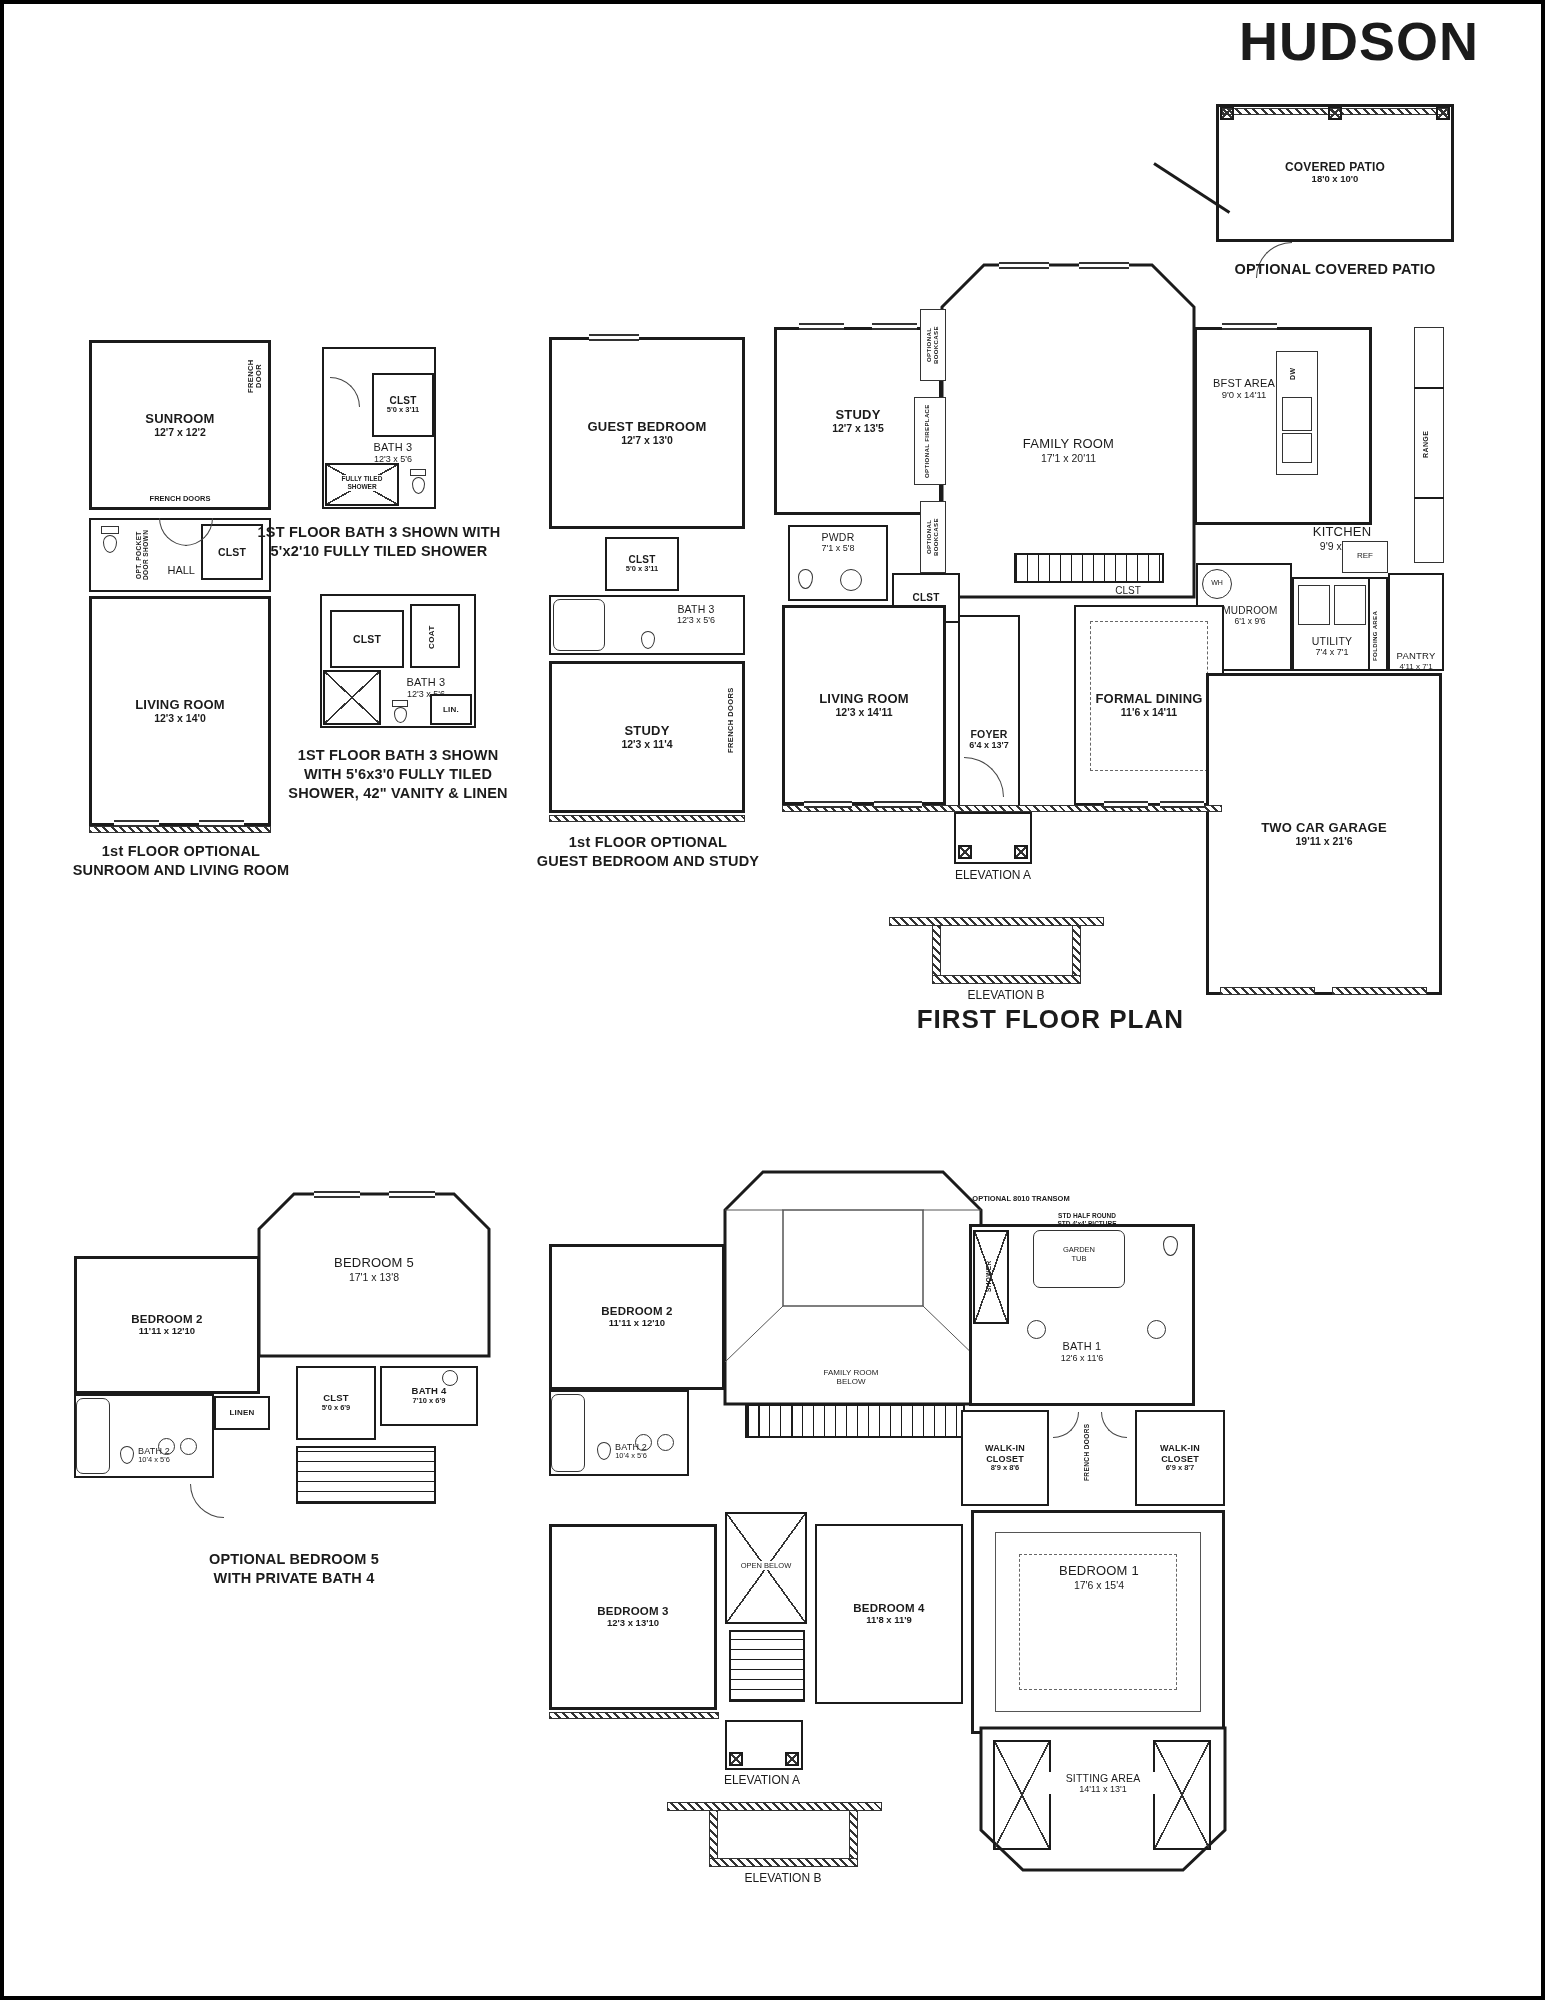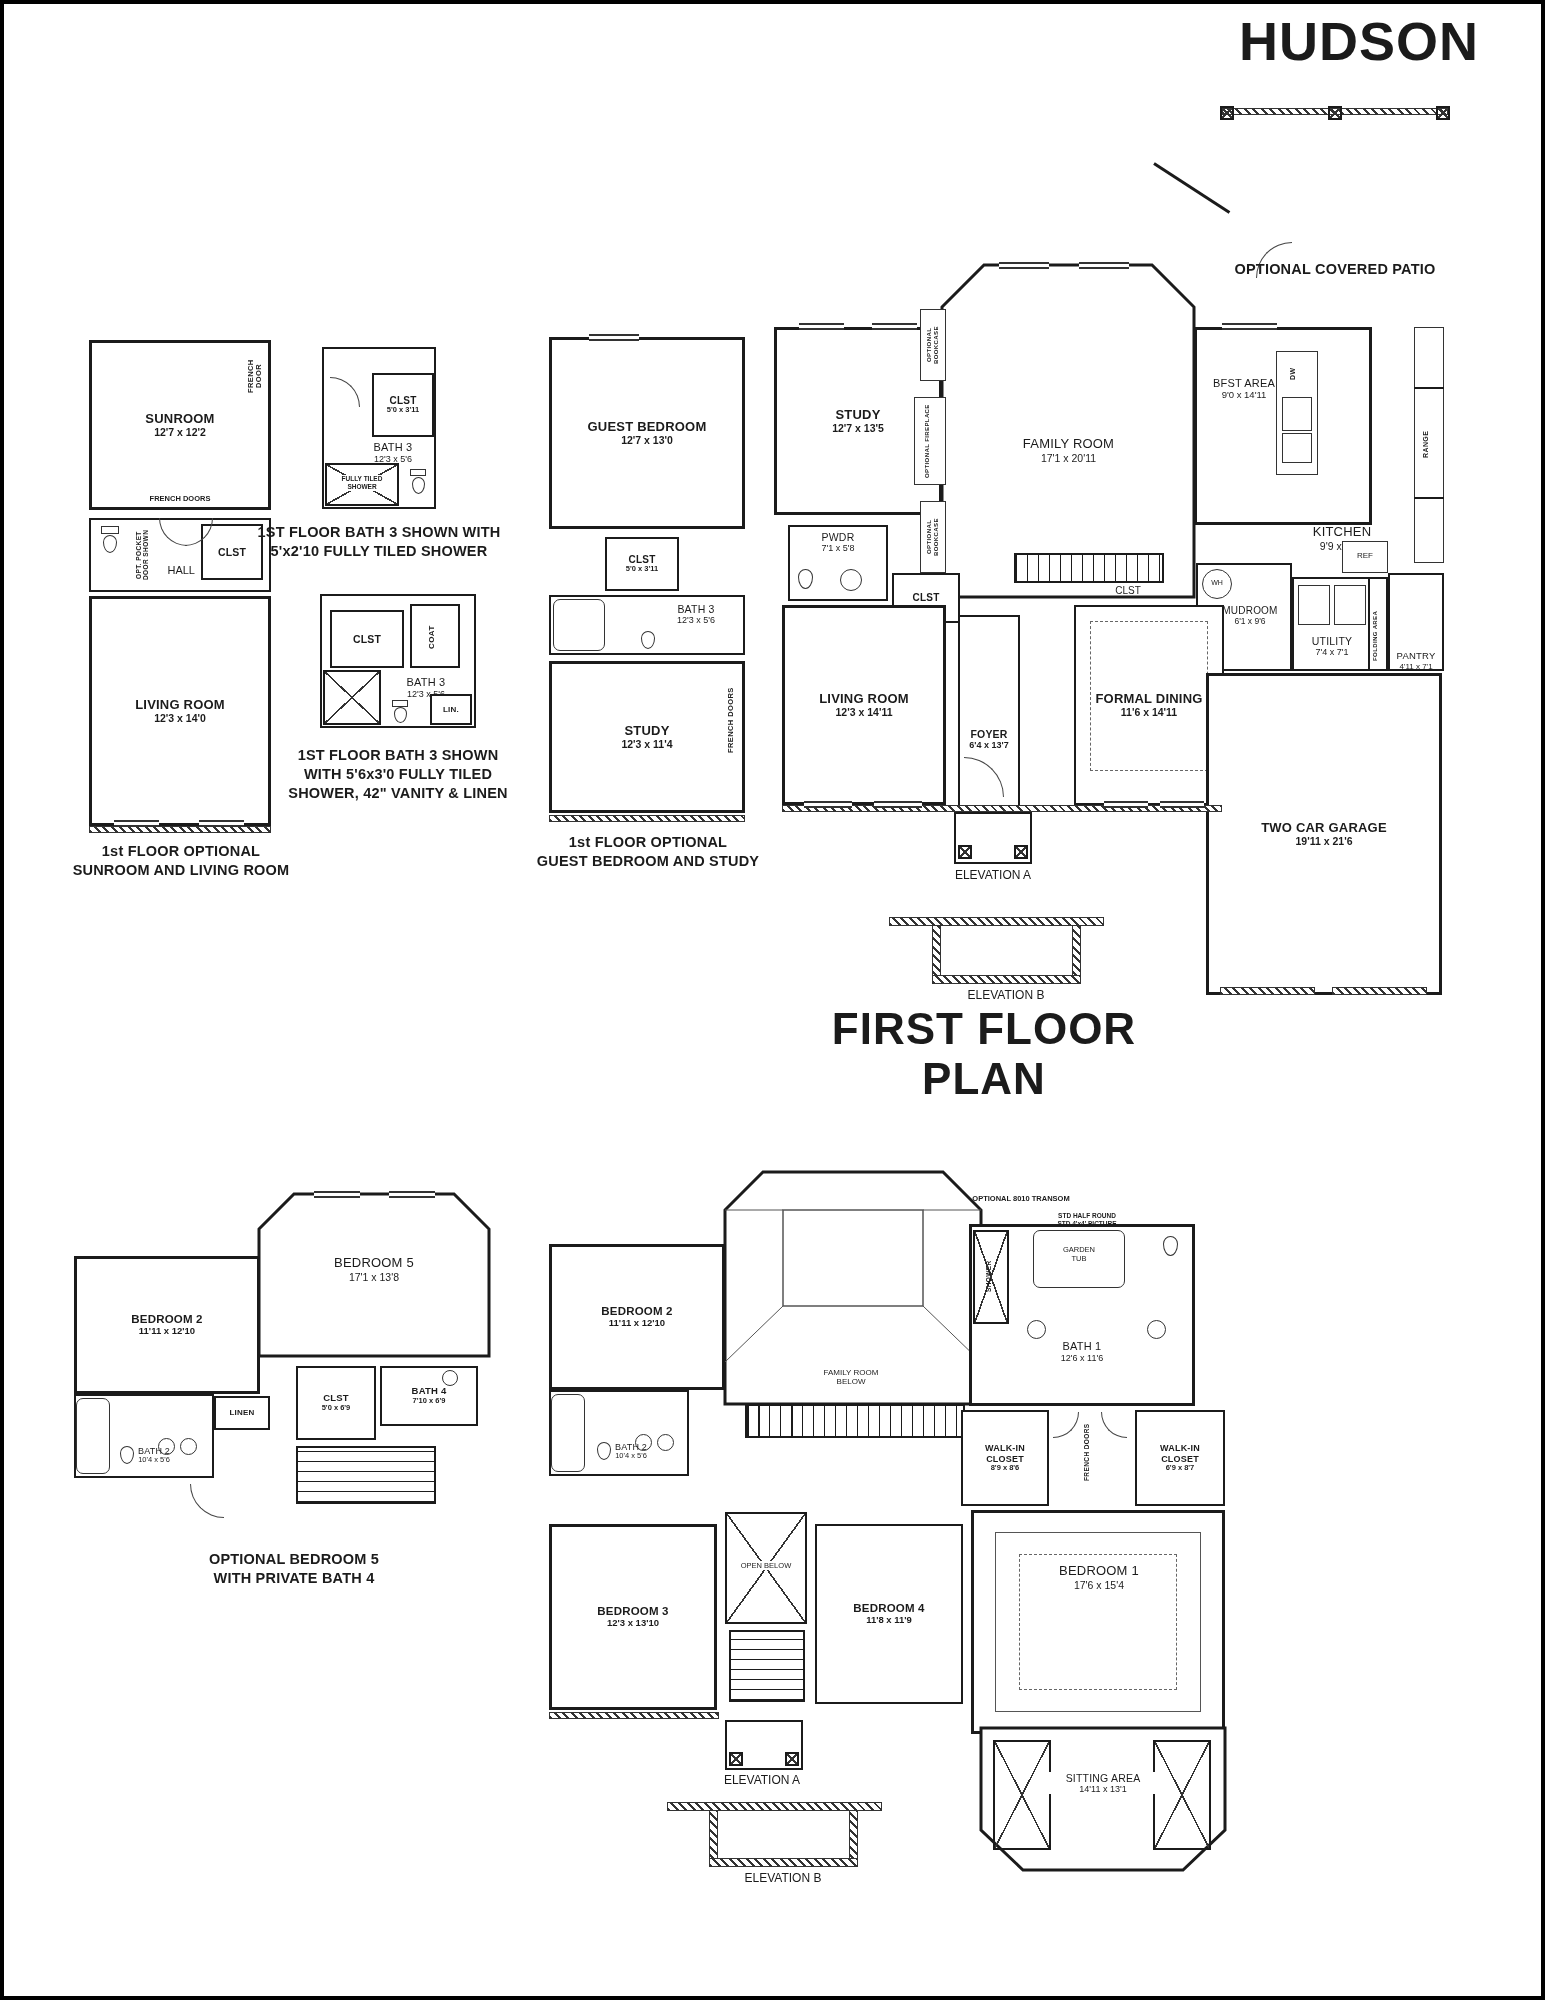--- a/index.html
+++ b/index.html
@@ -11,21 +11,21 @@
   .room{position:absolute;border:2px solid var(--ink);background:#fff;
         display:flex;align-items:center;justify-content:center;box-sizing:border-box;}
   .thick{border-width:3px;}
   .rl{text-align:center;font-weight:700;line-height:1.15;}
   .nm{display:block;font-size:13px;letter-spacing:.2px;}
   .dm{display:block;font-size:10.5px;}
   .sm .nm{font-size:10.5px}.sm .dm{font-size:9px}
   .xs .nm{font-size:8.5px}.xs .dm{font-size:7.5px}
   .lbl{position:absolute;text-align:center;font-weight:400;line-height:1.15;}
   .cap{position:absolute;text-align:center;font-weight:700;font-size:14.5px;line-height:1.3;letter-spacing:.2px;}
-  .big{position:absolute;text-align:center;font-weight:700;font-size:44px;letter-spacing:1px;}
+  .big{position:absolute;text-align:right;font-weight:700;font-size:26px;letter-spacing:1px;}
   .brand{position:absolute;text-align:center;font-weight:700;font-size:54px;letter-spacing:1px;}
   .vtxt{position:absolute;writing-mode:vertical-rl;transform:rotate(180deg);
         font-size:7.5px;font-weight:700;letter-spacing:.4px;text-align:center;line-height:1.1;}
   .note{position:absolute;font-size:7.5px;font-weight:700;line-height:1.25;text-align:center;}
   .stairs{position:absolute;border:2px solid var(--ink);box-sizing:border-box;
           background:repeating-linear-gradient(90deg,var(--ink) 0 1.5px,transparent 1.5px 11px);}
   .stairsH{position:absolute;border:2px solid var(--ink);box-sizing:border-box;
           background:repeating-linear-gradient(0deg,var(--ink) 0 1.5px,transparent 1.5px 10px);}
   .xbox{position:absolute;border:2px solid var(--ink);box-sizing:border-box;background:
     linear-gradient(to top right,transparent calc(50% - .8px),#333 calc(50% - .8px) calc(50% + .8px),transparent calc(50% + .8px)),
@@ -47,20 +47,26 @@
   svg.shape{position:absolute;overflow:visible;}
   .chip{background:#fff;padding:0 1px;}
 </style>
 </head>
 <body>
 
 <div class="sheet">
 
   <div class="brand" style="left:1190px;top:6px;width:330px;">HUDSON</div>
 
+  <div class="room thick" style="left:1212px;top:100px;width:238px;height:138px;">
+    <div class="rl">
+      <span class="nm" style="font-size:12px">COVERED PATIO</span>
+      <span class="dm" style="font-size:9.5px">18'0 x 10'0</span>
+    </div>
+  </div>
   <div class="hatch" style="left:1218px;top:104px;width:226px;height:7px;"></div>
   <div class="xbox" style="left:1216px;top:102px;width:14px;height:14px;"></div>
   <div class="xbox" style="left:1324px;top:102px;width:14px;height:14px;"></div>
   <div class="xbox" style="left:1432px;top:102px;width:14px;height:14px;"></div>
   <div class="arc tl" style="left:1252px;top:238px;width:36px;height:36px;"></div>
   <div class="wl" style="left:1150px;top:158px;width:90px;height:3px;transform:rotate(33deg);transform-origin:left center;"></div>
   <div class="cap" style="left:1198px;top:256px;width:266px;">OPTIONAL COVERED PATIO</div>
 
   <div class="panel" style="left:85px;top:330px;width:190px;height:545px;">
     <div class="room thick" style="left:0;top:6px;width:182px;height:170px;">

